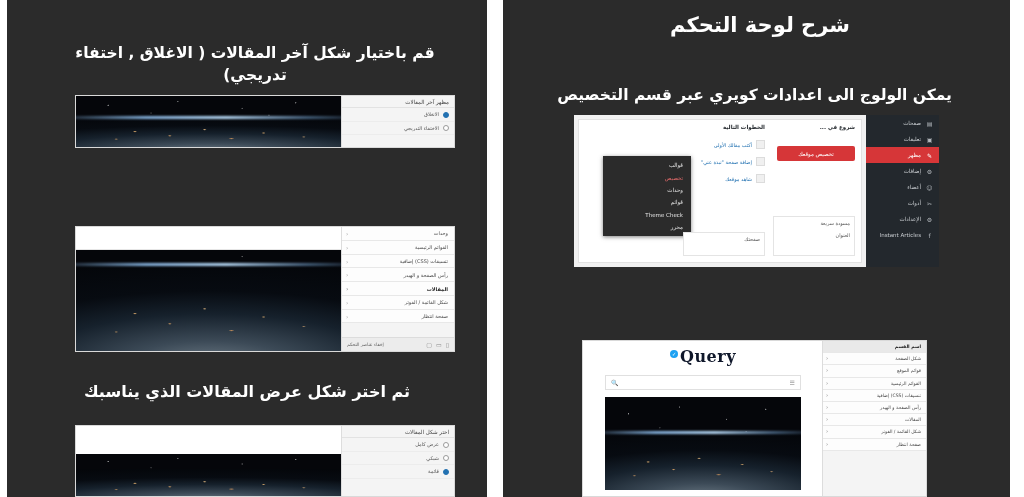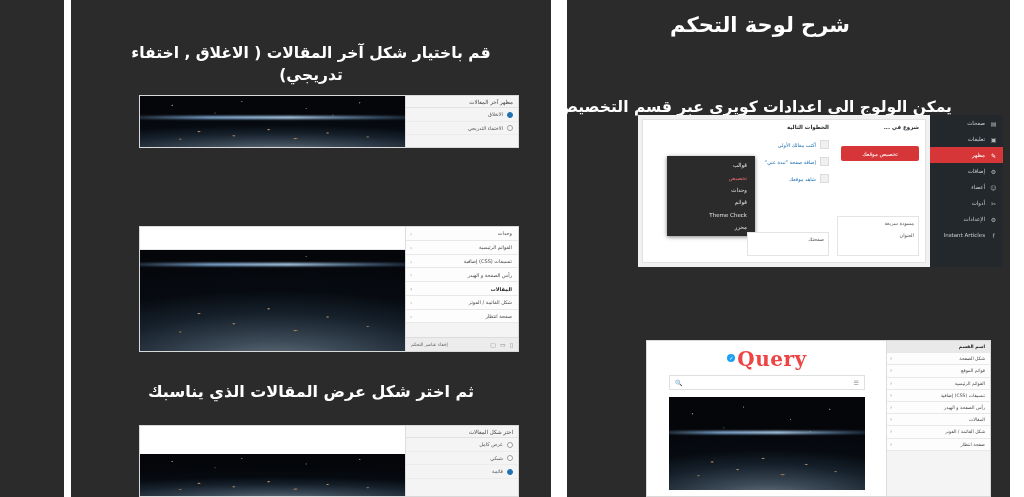--- a/index.html
+++ b/index.html
@@ -26,34 +26,34 @@
   .g-mid{width:16px;}
   .g-right{width:14px;}
 
   .col{
     height:497px;
     background:#2b2b2b;
     position:relative;
     overflow:hidden;
   }
   .col-left{width:480px;}
-  .col-right{width:443px;}
+  .col-right{width:507px;}
 
   .caption{
     color:#ffffff;
     font-weight:bold;
     text-align:center;
     line-height:1.45;
     letter-spacing:0;
   }
 
   
   .blk{position:absolute;}
 
-  .cap-l1{left:40px;top:42px;width:400px;font-size:15.5px;}
+  .cap-l1{left:48px;top:42px;width:400px;font-size:15.5px;}
   .cap-l2{left:30px;top:180px;width:420px;font-size:15.5px;}
   .cap-l3{left:40px;top:380px;width:400px;font-size:16px;}
 
   
   .shot{
     position:absolute;
     background:#ffffff;
     border:1px solid #d9d9d9;
     box-sizing:border-box;
     overflow:hidden;
@@ -139,21 +139,21 @@
   .shot-l3{left:68px;top:425px;width:380px;height:72px;}
   .shot-l3 .preview{position:absolute;left:0;top:0;width:268px;height:70px;background:#ffffff;overflow:hidden;}
   .shot-l3 .darkband{position:absolute;left:0;top:28px;width:268px;height:42px;background:#05060a;}
   .shot-l3 .panel{position:absolute;right:0;top:0;width:112px;height:70px;background:#f4f4f4;border-left:1px solid #dddddd;}
 
   
   .title-r{
     position:absolute;right:30px;top:10px;width:440px;
     font-size:21px;font-weight:bold;text-align:center;color:#ffffff;
   }
-  .cap-r1{position:absolute;right:8px;top:96px;width:495px;font-size:15.5px;}
+  .cap-r1{position:absolute;right:8px;top:84px;width:495px;font-size:15.5px;}
   .cap-r2{position:absolute;right:120px;top:305px;width:280px;font-size:15.5px;}
 
   
   .shot-r1{left:71px;top:115px;width:365px;height:152px;background:#23282d;border:none;}
   .wp-sidebar{
     position:absolute;right:0;top:0;width:73px;height:152px;background:#23282d;
   }
   .wp-item{
     display:flex;align-items:center;justify-content:flex-start;gap:5px;
     padding:4.5px 6px;color:#c9cdd1;font-size:5.5px;direction:rtl;
@@ -194,21 +194,21 @@
   .tiny{font-size:5px;color:#555;padding:3px 4px;text-align:right;}
 
   
   .shot-r2{left:79px;top:340px;width:345px;height:157px;}
   .shot-r2 .preview{position:absolute;left:0;top:0;width:240px;height:155px;background:#ffffff;overflow:hidden;}
   .logo-wrap{
     position:absolute;left:0;right:0;top:6px;text-align:center;
   }
   .logo-q{
     font-family:"DejaVu Serif","Liberation Serif",serif;
-    font-size:20px;color:#ef4444;font-weight:bold;letter-spacing:.5px;
+    font-size:16px;color:#0f172a;font-weight:bold;letter-spacing:.5px;
   }
   .verif{
     display:inline-block;width:8px;height:8px;border-radius:50%;background:#1da1f2;color:#fff;
     font-size:5px;line-height:8px;text-align:center;vertical-align:super;margin-right:2px;
   }
   .searchbar{
     position:absolute;left:22px;right:22px;top:34px;height:13px;background:#fff;border:1px solid #e0e0e0;
     display:flex;align-items:center;justify-content:space-between;padding:0 5px;
   }
   .sb-ico{font-size:6px;color:#777;}

